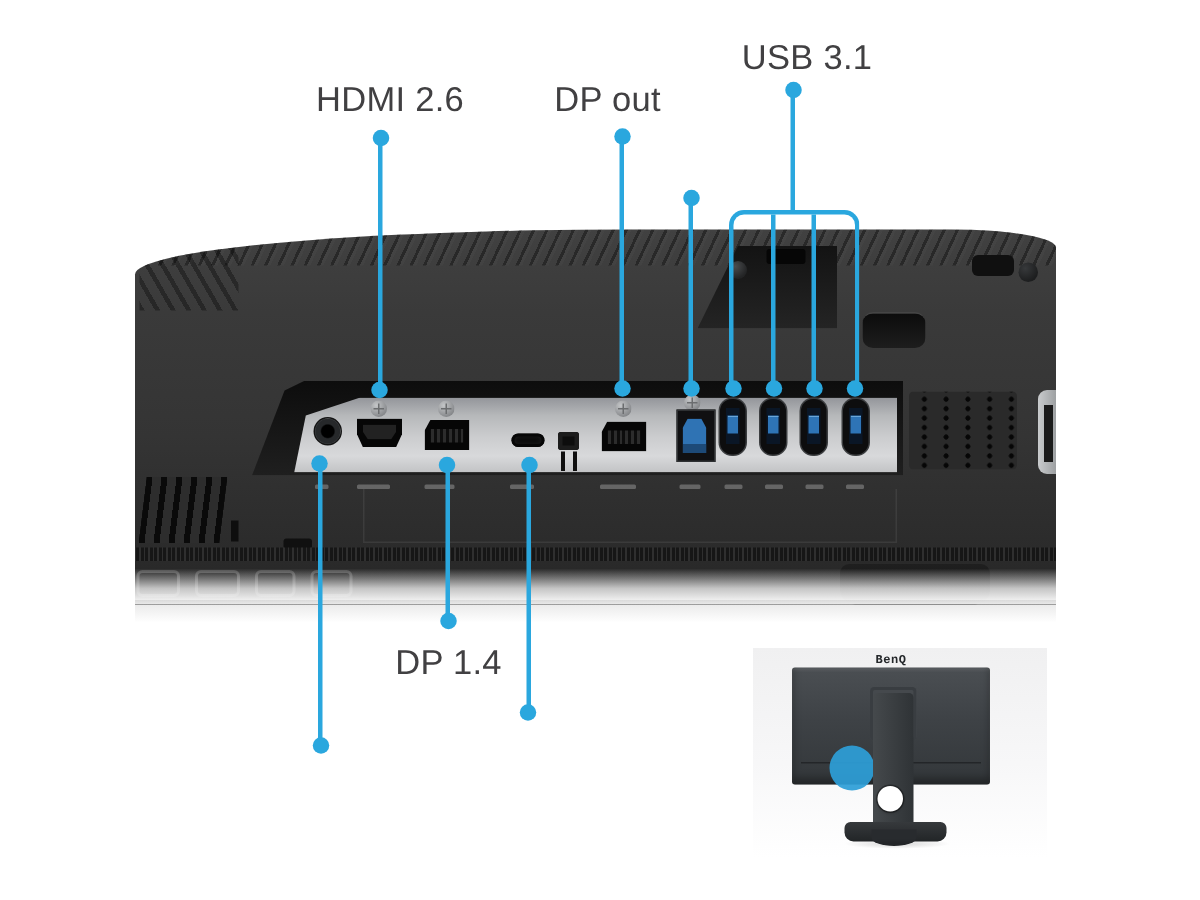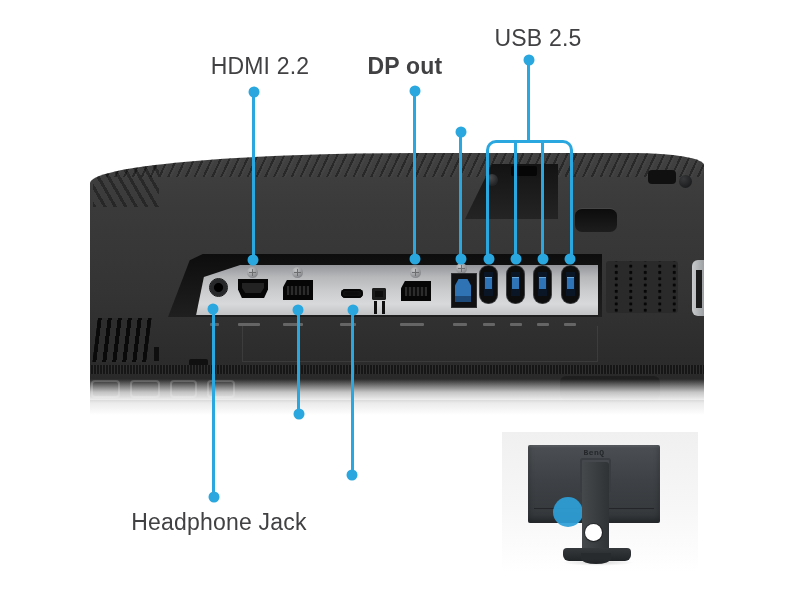--- a/index.html
+++ b/index.html
@@ -99,21 +99,21 @@
   .co-bracket{position:absolute;left:486px;top:140px;width:87px;height:119px;box-sizing:border-box;
           border:3px solid var(--blue);border-bottom:none;border-radius:10px 10px 0 0;}
 
   
   .inset-backdrop{left:502px;top:432px;width:196px;height:140px;
           background:linear-gradient(180deg,#f0f0f1 0%,#f7f7f8 55%,#fff 100%);}
   .inset-monitor{left:528px;top:445px;width:132px;height:78px;border-radius:2px;
           background:linear-gradient(180deg,#4b4f53 0%,#3e4246 45%,#33373a 100%);
           box-shadow:inset 0 -4px 6px rgba(0,0,0,.35),inset 0 2px 2px rgba(255,255,255,.08);}
   .inset-seam{left:534px;top:508px;width:120px;height:1px;background:rgba(0,0,0,.35);}
-  .benq-logo{left:594px;top:448px;transform:translateX(-50%);font-size:8px;font-weight:bold;
+  .benq-logo{left:594px;top:436px;transform:translateX(-50%);font-size:8px;font-weight:bold;
           color:#24272a;letter-spacing:.4px;font-family:Liberation Mono, monospace;}
   .inset-stand-top{left:580px;top:458px;width:31px;height:36px;border-radius:3px;background:#45494d;
           box-shadow:inset 0 0 0 2px #393d41;}
   .inset-column{left:582px;top:462px;width:27px;height:92px;border-radius:3px;
           background:linear-gradient(90deg,#45494c 0%,#393d40 55%,#2f3336 100%);}
   .inset-circle{left:553px;top:497px;width:30px;height:30px;border-radius:50%;
           background:var(--hblue);opacity:.93;}
   .inset-hole{left:585px;top:524px;width:17px;height:17px;border-radius:50%;background:#fff;
           box-shadow:0 0 0 1px rgba(0,0,0,.35),0 1px 2px rgba(0,0,0,.3);}
   .inset-base{left:563px;top:548px;width:68px;height:13px;border-radius:4px 4px 6px 6px;
@@ -231,24 +231,24 @@
   <div class="co-dot" style="left:214px;top:497px;"></div>
 
   <div class="co-dot" style="left:298px;top:310px;"></div>
   <div class="co-line" style="left:297px;top:310px;height:104px;"></div>
   <div class="co-dot" style="left:299px;top:414px;"></div>
 
   <div class="co-dot" style="left:353px;top:310px;"></div>
   <div class="co-line" style="left:351px;top:310px;height:165px;"></div>
   <div class="co-dot" style="left:352px;top:475px;"></div>
 
-  <div class="co-label" style="left:260px;top:53px;">HDMI 2.2</div>
-  <div class="co-label" style="left:405px;top:53px;font-weight:bold;">DP out</div>
-  <div class="co-label" style="left:538px;top:25px;">USB 2.5</div>
-  <div class="co-label" style="left:219px;top:509px;">Headphone Jack</div>
+  <div class="co-label" style="left:260px;top:53px;">HDMI 2.6</div>
+  <div class="co-label" style="left:405px;top:53px;">DP out</div>
+  <div class="co-label" style="left:538px;top:25px;">USB 3.1</div>
+  <div class="co-label" style="left:299px;top:428px;">DP 1.4</div>
 
   <div class="abs inset-backdrop"></div>
   <div class="abs inset-monitor"></div>
   <div class="abs inset-seam"></div>
   <div class="abs benq-logo">BenQ</div>
   <div class="abs inset-stand-top"></div>
   <div class="abs inset-circle"></div>
   <div class="abs inset-column"></div>
   <div class="abs inset-hole"></div>
   <div class="abs inset-base"></div>

